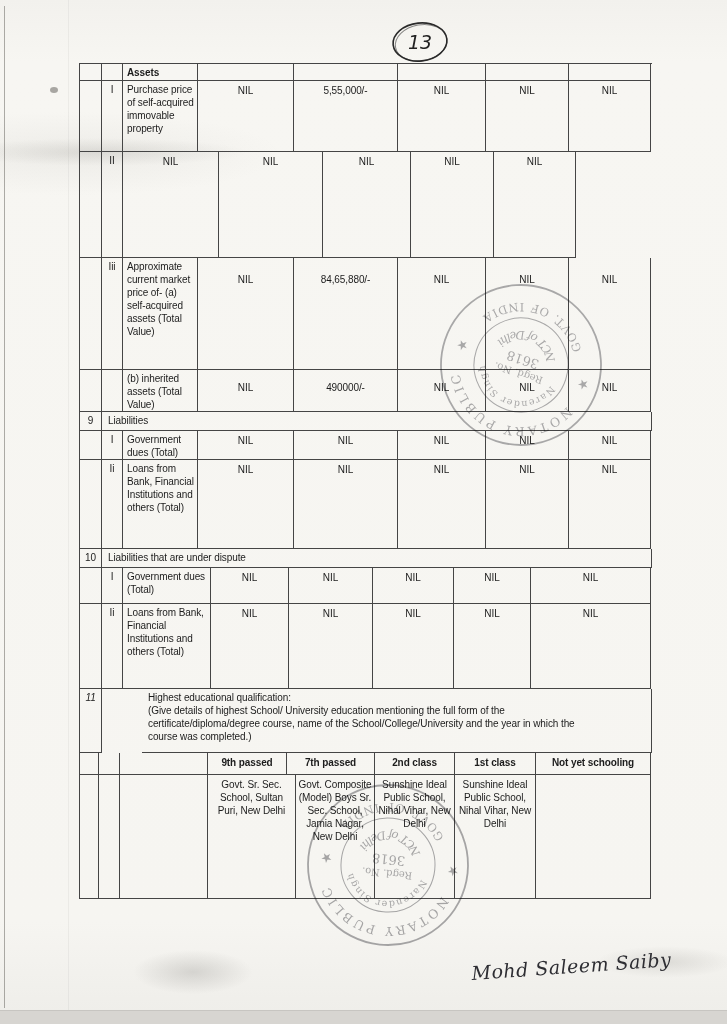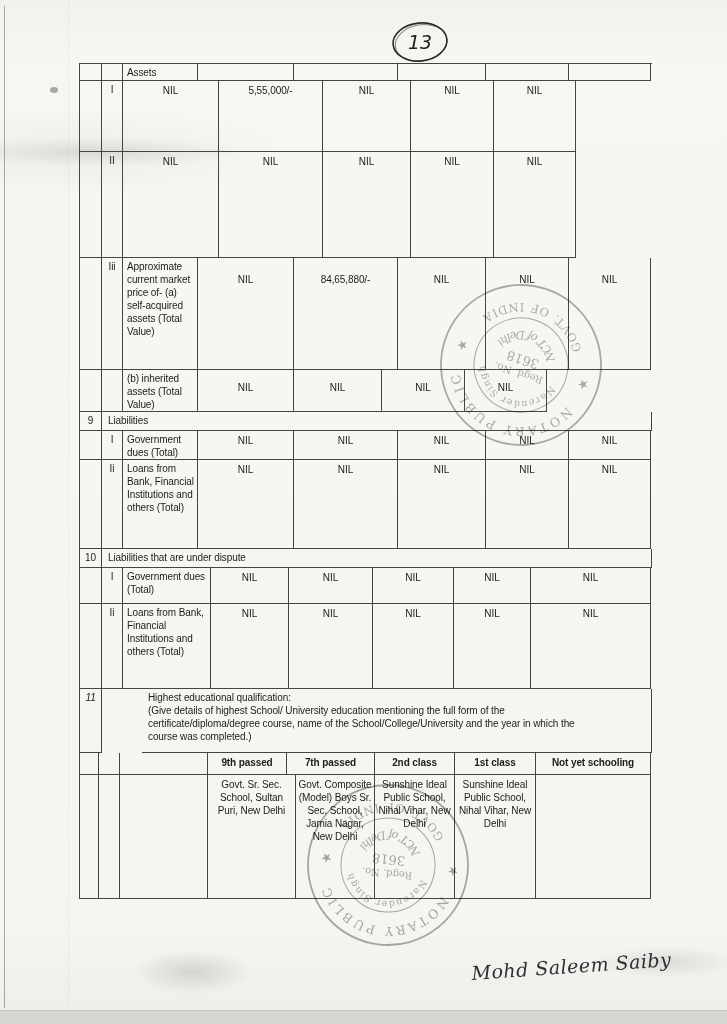--- a/index.html
+++ b/index.html
@@ -79,33 +79,34 @@
   <div class="artifact smudge3"></div>
   <div class="artifact smudge4"></div>
 
   <svg class="page-badge" width="62" height="48" viewBox="0 0 62 48">
     <ellipse class="badge-ellipse" cx="30" cy="24" rx="27" ry="19" transform="rotate(-6 30 24)"></ellipse>
     <ellipse class="badge-ellipse b2" cx="31" cy="25" rx="26" ry="18" transform="rotate(-10 30 24)"></ellipse>
     <text class="badge-text" x="30" y="31">13</text>
   </svg>
 
   <div id="main-table" class="dtable">
-      <div class="trow" style="height: 17px;">
+      <div class="trow" style="height: 17px; font-weight: bold;">
         <div class="cell c-num" style="width: 22px;"></div>
         <div class="cell c-num" style="width: 21px;"></div>
         <div class="cell c-label" style="width: 75px;">Assets</div>
         <div class="cell c-val" style="width: 96px;"></div>
         <div class="cell c-val" style="width: 104px;"></div>
         <div class="cell c-val" style="width: 88px;"></div>
         <div class="cell c-val" style="width: 83px;"></div>
         <div class="cell c-val" style="width: 82px;"></div>
       </div>
       <div class="trow" style="height: 71px;">
         <div class="cell c-num" style="width: 22px;"></div>
         <div class="cell c-num" style="width: 21px;">I</div>
+        <div class="cell c-label" style="width: 75px;">Purchase price of self-acquired immovable property</div>
         <div class="cell c-val" style="width: 96px;">NIL</div>
         <div class="cell c-val" style="width: 104px;">5,55,000/-</div>
         <div class="cell c-val" style="width: 88px;">NIL</div>
         <div class="cell c-val" style="width: 83px;">NIL</div>
         <div class="cell c-val" style="width: 82px;">NIL</div>
       </div>
       <div class="trow" style="height: 106px;">
         <div class="cell c-num" style="width: 22px;"></div>
         <div class="cell c-num" style="width: 21px;">II</div>
         <div class="cell c-val" style="width: 96px;">NIL</div>
@@ -122,20 +123,21 @@
         <div class="cell c-val" style="width: 104px; padding-top: 15px;">84,65,880/-</div>
         <div class="cell c-val" style="width: 88px; padding-top: 15px;">NIL</div>
         <div class="cell c-val" style="width: 83px; padding-top: 15px;">NIL</div>
         <div class="cell c-val" style="width: 82px; padding-top: 15px;">NIL</div>
       </div>
       <div class="trow" style="height: 42px;">
         <div class="cell c-num" style="width: 22px;"></div>
         <div class="cell c-num" style="width: 21px;"></div>
         <div class="cell c-label" style="width: 75px;">(b) inherited assets (Total Value)</div>
         <div class="cell c-val" style="width: 96px; padding-top: 11px;">NIL</div>
+        <div class="cell c-val" style="width: 104px; padding-top: 11px;">490000/-</div>
         <div class="cell c-val" style="width: 88px; padding-top: 11px;">NIL</div>
         <div class="cell c-val" style="width: 83px; padding-top: 11px;">NIL</div>
         <div class="cell c-val" style="width: 82px; padding-top: 11px;">NIL</div>
       </div>
       <div class="trow" style="height: 19px;">
         <div class="cell c-num" style="width: 22px;">9</div>
         <div class="cell c-span" style="flex: 1 1 auto;">Liabilities</div>
       </div>
       <div class="trow" style="height: 29px;">
         <div class="cell c-num" style="width: 22px;"></div>

